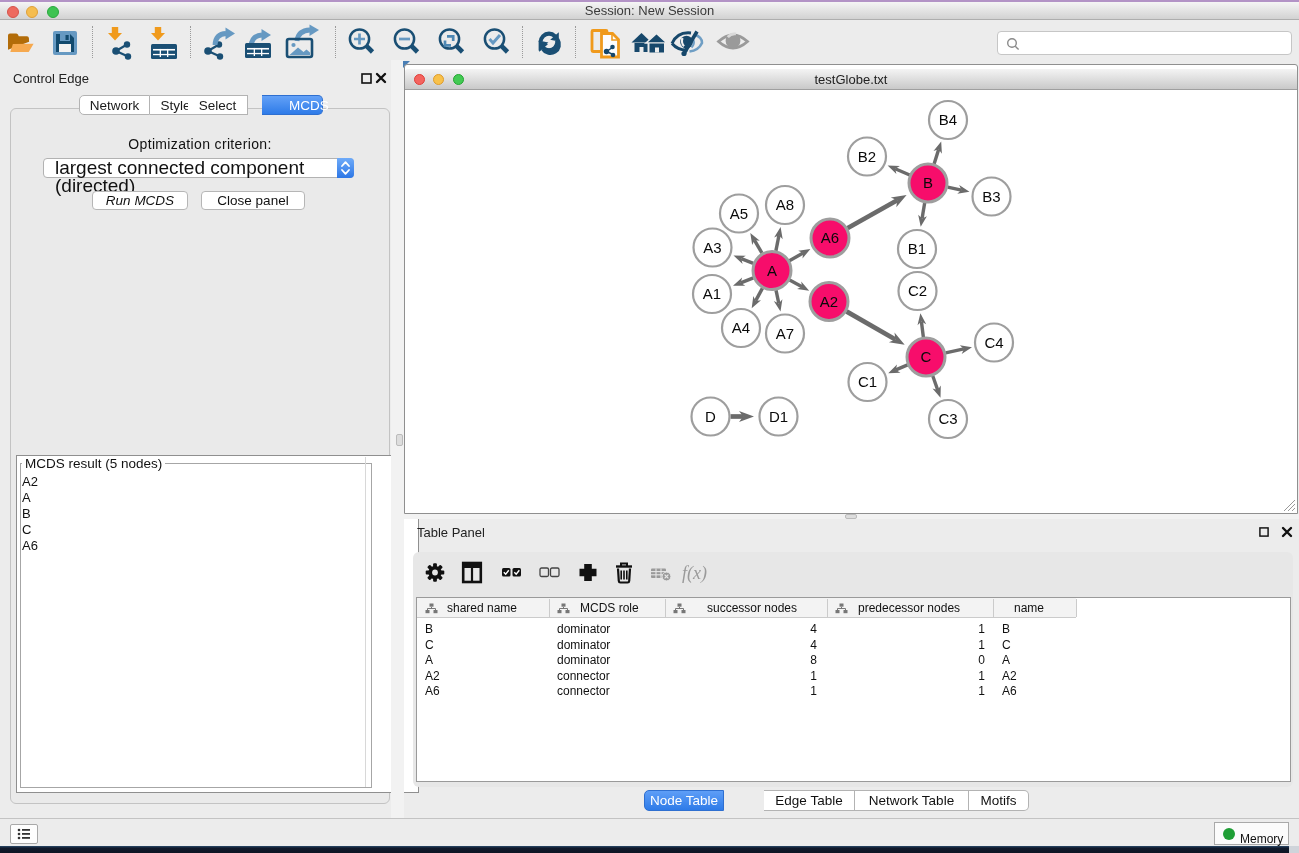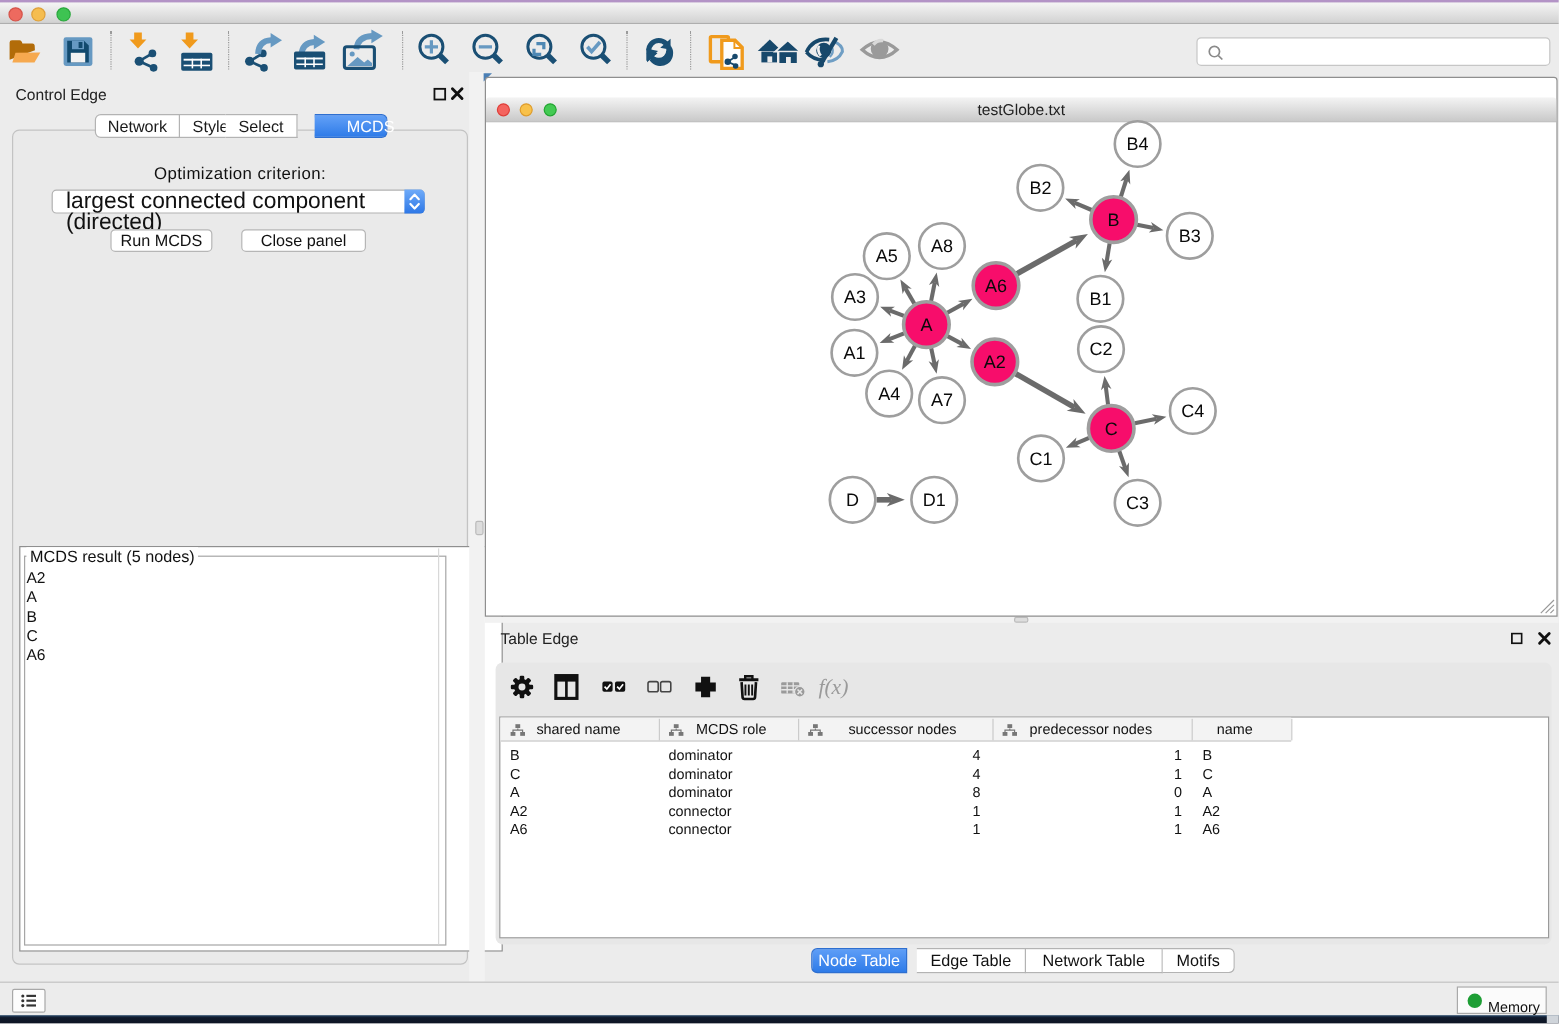--- a/index.html
+++ b/index.html
@@ -44,21 +44,21 @@
 #mcds-scroll { left:348px; top:1px; width:0px; height:330px; border-left:1px solid #d8d8d8; }
 
 
 #vdivider { left:391px; top:60px; width:13px; height:758px; background:#f2f2f2; }
 #vdiv-handle { left:396px; top:434px; width:7px; height:12px; background:#ddd; border:1px solid #bbb; border-radius:2px;}
 #hdivider { left:404px; top:514px; width:895px; height:5px; background:#f2f2f2; }
 
 
 #netwin { left:404px; top:64px; width:894px; height:450px; border:1px solid #8f8f8f;
   border-radius:3px 3px 0 0; background:#fff; }
-#nw-title { left:0; top:16px; width:100%; height:21px; background:linear-gradient(#f4f4f4,#c9c9c9);
+#nw-title { left:0; top:4px; width:100%; height:21px; background:linear-gradient(#f4f4f4,#c9c9c9);
   border-bottom:1px solid #9f9f9f; border-radius:3px 3px 0 0; }
 #nw-titletext { width:100%; top:3px; text-align:center; font-size:13px; color:#222; }
 .tl2 { border-radius:50%; width:11px; height:11px; top:5px; }
 
 
 #tp-title { left:417px; top:525px; font-size:13px; color:#222; }
 #tp-panel { left:413px; top:552px; width:880px; height:235px; background:#e7e7e7; border-radius:6px; }
 #tbl { left:416px; top:597px; width:875px; height:185px; background:#fff; border:1px solid #9a9a9a; }
 #tbl-head { left:0px; top:0px; width:659px; height:20px; background:#f3f3f3; border-bottom:1px solid #cbcbcb; }
 .th-div { top:1px; height:18px; width:0px; border-left:1px solid #cbcbcb; }
@@ -82,20 +82,21 @@
 #memtext { left:25px; top:9px; font-size:12px; color:#111; }
 #bottomstrip { left:0; top:846px; width:1299px; height:7px; background:linear-gradient(#2a4a6b,#10192b 30%,#0d1524); }
 </style>
 </head>
 <body>
 
 <div id="titlebar" class="abs">
   <div class="tl abs" style="left:7px; background:#ed6a5f; border:1px solid #d5534a;"></div>
   <div class="tl abs" style="left:26px; background:#f5bd4f; border:1px solid #dfa039;"></div>
   <div class="tl abs" style="left:47px; background:#3ec352; border:1px solid #2aa83d;"></div>
+  <div id="titletext" class="abs">Session: New Session</div>
 </div>
 
 <div id="toolbar" class="abs">
   <svg class="abs" style="left:0;top:3px;" width="760" height="37" viewBox="0 0 760 37">
 <path d="M8 25.8 L8 11.4 Q8 9.5 10 9.5 L16.3 9.5 Q17.8 9.5 18.2 11 L18.7 12.2 L27 12.2 Q28.7 12.3 28.9 14 L29.1 17.8 Z" fill="#b26c09"></path>
 <path d="M10.3 28 L12.9 20 L33.6 19.8 L28.7 28.1 Z" fill="#f6a94f"></path>
 <rect x="53" y="7" width="24" height="24" rx="2" fill="#6699c2"></rect>
 <path d="M56 10 L70 10 L74 14 L74 28 L56 28 Z" fill="#124a6e"></path>
 <rect x="60" y="10" width="10" height="7" fill="#6699c2"></rect>
 <rect x="65.5" y="11" width="3.2" height="5" fill="#124a6e"></rect>
@@ -209,21 +210,21 @@
 
 <div id="opt-label" class="abs">Optimization criterion:</div>
 <div id="combo" class="abs">largest connected component (directed)
   <div id="combo-step" class="abs">
     <svg width="17" height="20" viewBox="0 0 17 20">
       <path d="M5 8 L8.5 4.2 L12 8" fill="none" stroke="#fff" stroke-width="1.8" stroke-linecap="round" stroke-linejoin="round"></path>
       <path d="M5 12 L8.5 15.8 L12 12" fill="none" stroke="#fff" stroke-width="1.8" stroke-linecap="round" stroke-linejoin="round"></path>
     </svg>
   </div>
 </div>
-<div class="btn abs" style="left:92px;width:85px;">Run MCDS</div>
+<div class="btn abs" style="left:92px;width:96px;font-style:italic;">Run MCDS</div>
 <div class="btn abs" style="left:201px;width:104px;">Close panel</div>
 
 <div id="mcds-box" class="abs">
   <div id="mcds-fs" class="abs">
     <div id="mcds-legend" class="abs">MCDS result (5 nodes)</div>
   </div>
   <div id="mcds-scroll" class="abs"></div>
   <div class="mcds-item abs" style="top:18px;">A2</div>
   <div class="mcds-item abs" style="top:34px;">A</div>
   <div class="mcds-item abs" style="top:50px;">B</div>
@@ -324,21 +325,21 @@
 <text x="462.5" y="302.2" text-anchor="middle" font-size="15" fill="#0a0a0a" font-family="Liberation Sans, sans-serif">C1</text>
 <text x="543.0" y="339.2" text-anchor="middle" font-size="15" fill="#0a0a0a" font-family="Liberation Sans, sans-serif">C3</text>
 <text x="305.5" y="336.7" text-anchor="middle" font-size="15" fill="#0a0a0a" font-family="Liberation Sans, sans-serif">D</text>
 <text x="373.5" y="336.7" text-anchor="middle" font-size="15" fill="#0a0a0a" font-family="Liberation Sans, sans-serif">D1</text>
 </svg>
   <svg class="abs" style="right:1px;bottom:1px;" width="13" height="13" viewBox="0 0 13 13">
     <path d="M12 1 L1 12 M12 5 L5 12 M12 9 L9 12" stroke="#999" stroke-width="1"></path>
   </svg>
 </div>
 
-<div id="tp-title" class="abs">Table Edge</div>
+<div id="tp-title" class="abs">Table Panel</div>
 <svg class="abs" style="left:1259px;top:527px;" width="10" height="10" viewBox="0 0 11 11">
   <rect x="1" y="1" width="9" height="9" fill="none" stroke="#111" stroke-width="1.6"></rect>
 </svg>
 <svg class="abs" style="left:1281px;top:526px;" width="12" height="12" viewBox="0 0 12 12">
   <path d="M2 2 L10 10 M10 2 L2 10" stroke="#111" stroke-width="2.4" stroke-linecap="round"></path>
 </svg>
 <div id="tp-panel" class="abs"></div>
 <svg class="abs" style="left:420px;top:560px;" width="300" height="26" viewBox="0 0 300 26">
 <g transform="translate(15,12.5)">
       <rect x="-1.9" y="-9.3" width="3.8" height="5" rx="1" fill="#111" transform="rotate(0)"></rect>
@@ -436,21 +437,21 @@
 <div class="td abs" style="left:248px;top:70.8px;width:152px;text-align:right;">1</div>
 <div class="td abs" style="left:410px;top:70.8px;width:158px;text-align:right;">1</div>
 <div class="td abs" style="left:585px;top:70.8px;">A2</div>
 <div class="td abs" style="left:8px;top:86.4px;">A6</div>
 <div class="td abs" style="left:140px;top:86.4px;">connector</div>
 <div class="td abs" style="left:248px;top:86.4px;width:152px;text-align:right;">1</div>
 <div class="td abs" style="left:410px;top:86.4px;width:158px;text-align:right;">1</div>
 <div class="td abs" style="left:585px;top:86.4px;">A6</div>
 </div>
 
-<div class="btab abs" id="btab-node" style="left:644px;width:80px;margin-left:32px;">Node Table</div>
+<div class="btab abs" id="btab-node" style="left:644px;width:80px;">Node Table</div>
 <div class="btab abs" style="left:764px;width:91px;">Edge Table</div>
 <div class="btab abs" style="left:855px;width:114px;">Network Table</div>
 <div class="btab abs" style="left:969px;width:60px;border-radius:0 5px 5px 0;">Motifs</div>
 
 <div id="statusbar" class="abs"></div>
 <div id="listbtn" class="abs">
   <svg width="26" height="18" viewBox="0 0 26 18">
     <circle cx="8" cy="5" r="1.3" fill="#333"></circle>
       <rect x="11" y="4" width="8" height="1.8" fill="#333"></rect>
     <circle cx="8" cy="9" r="1.3" fill="#333"></circle>

